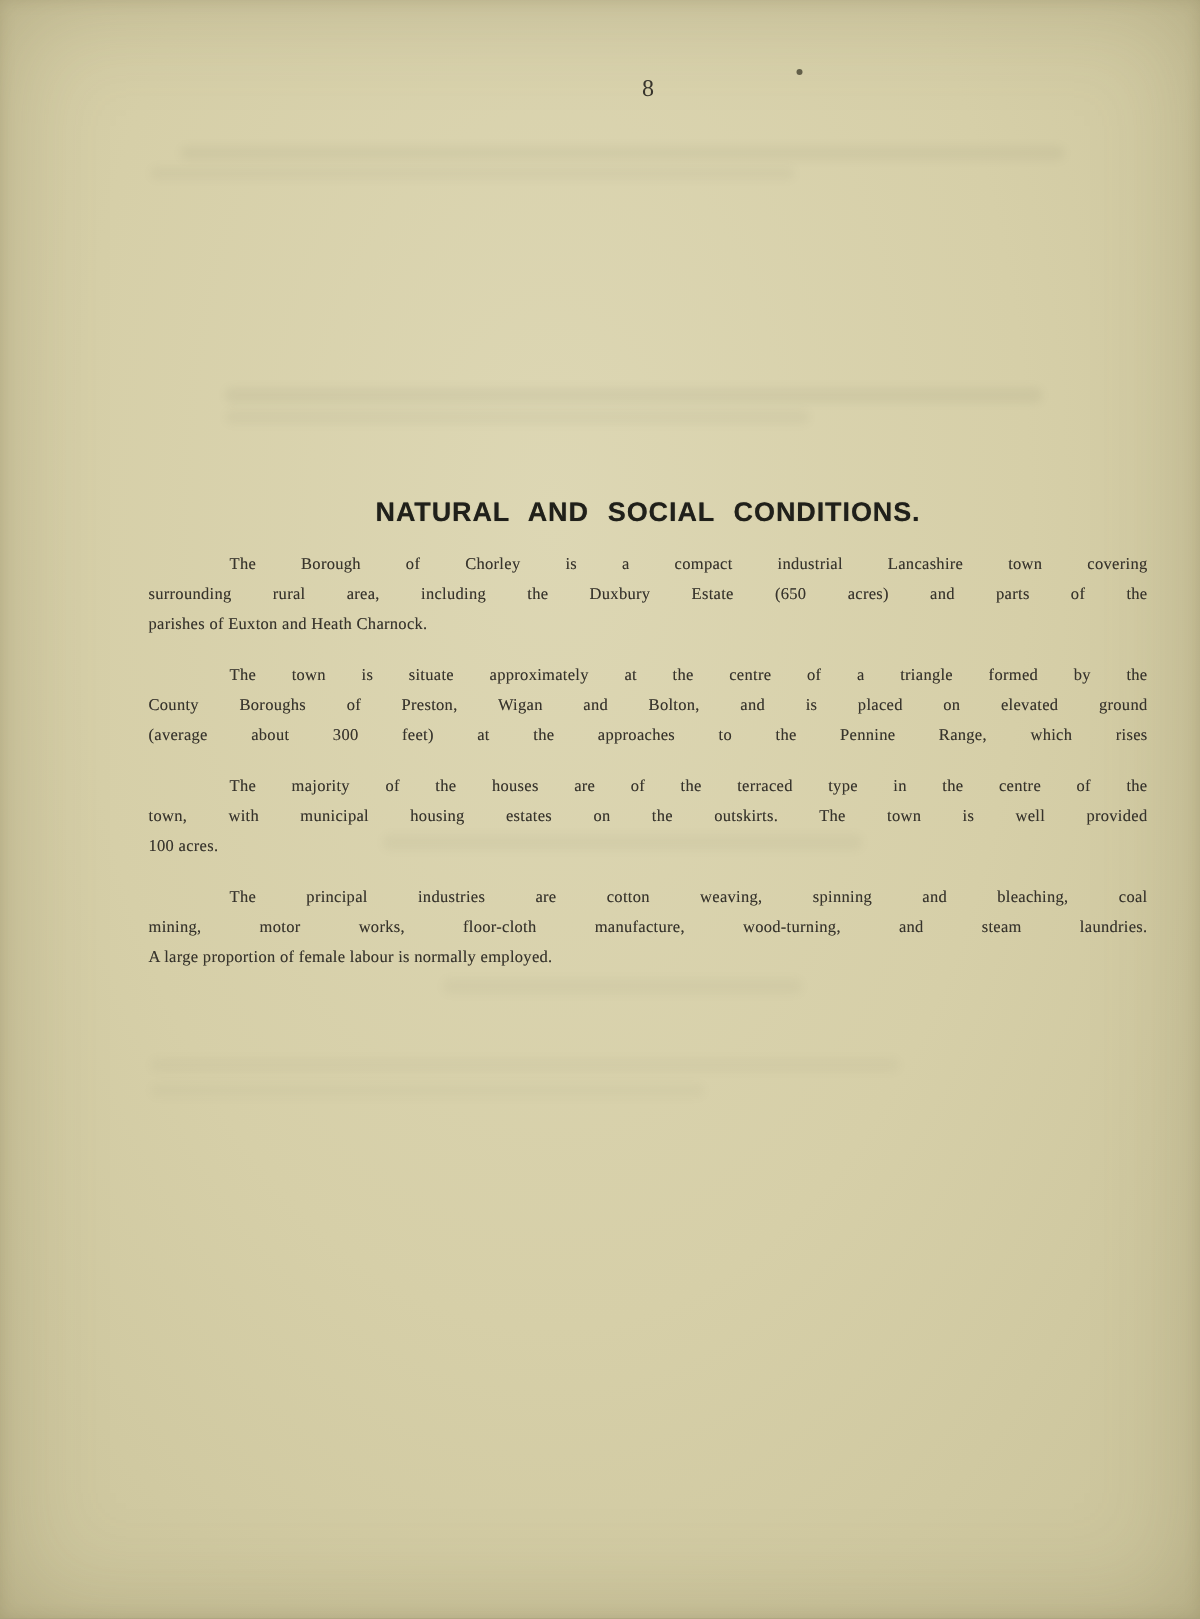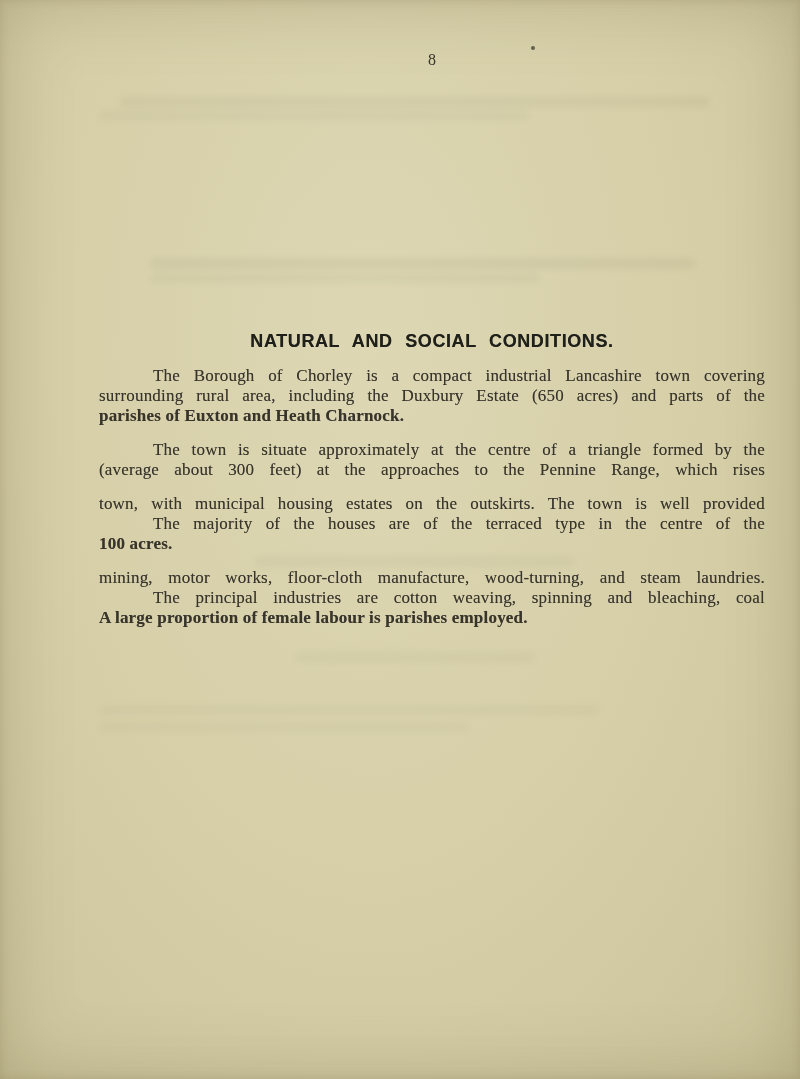--- a/index.html
+++ b/index.html
@@ -42,29 +42,29 @@
   }
   .body-text {
     position: absolute;
     top: 366px;
     left: 99px;
     width: 666px;
     color: var(--ink, #37342c);
   }
   .paragraph { margin-bottom: 14px; }
   .line {
-    font-size: 17px;
+    font-size: 11px;
     line-height: 20px;
     letter-spacing: 0.2px;
     text-align: justify;
     text-align-last: justify;
     text-shadow: 0 0 0.4px rgba(55, 52, 44, 0.45);
     white-space: nowrap;
   }
-  .line.last { text-align-last: left; white-space: normal; font-weight: bold; }
+  .line.last { text-align-last: left; white-space: normal; }
   .line.first { text-indent: 54px; }
   
   .speck {
     position: absolute;
     left: 531px;
     top: 46px;
     width: 4px;
     height: 4px;
     border-radius: 50%;
     background: rgba(60, 58, 42, 0.75);
@@ -103,26 +103,27 @@
   <h1 class="heading">NATURAL AND SOCIAL CONDITIONS.</h1>
 
   <div class="body-text">
       <div class="paragraph">
         <div class="line first">The Borough of Chorley is a compact industrial Lancashire town covering</div>
         <div class="line">surrounding rural area, including the Duxbury Estate (650 acres) and parts of the</div>
         <div class="line last">parishes of Euxton and Heath Charnock.</div>
       </div>
       <div class="paragraph">
         <div class="line first">The town is situate approximately at the centre of a triangle formed by the</div>
+        <div class="line">County Boroughs of Preston, Wigan and Bolton, and is placed on elevated ground</div>
         <div class="line">(average about 300 feet) at the approaches to the Pennine Range, which rises</div>
       </div>
       <div class="paragraph">
+        <div class="line first">The majority of the houses are of the terraced type in the centre of the</div>
         <div class="line">town, with municipal housing estates on the outskirts. The town is well provided</div>
-        <div class="line first">The majority of the houses are of the terraced type in the centre of the</div>
         <div class="line last">100 acres.</div>
       </div>
       <div class="paragraph">
+        <div class="line first">The principal industries are cotton weaving, spinning and bleaching, coal</div>
         <div class="line">mining, motor works, floor-cloth manufacture, wood-turning, and steam laundries.</div>
-        <div class="line first">The principal industries are cotton weaving, spinning and bleaching, coal</div>
-        <div class="line last">A large proportion of female labour is parishes employed.</div>
+        <div class="line last">A large proportion of female labour is normally employed.</div>
       </div>
     </div>
 </div>
 
 </body></html>

